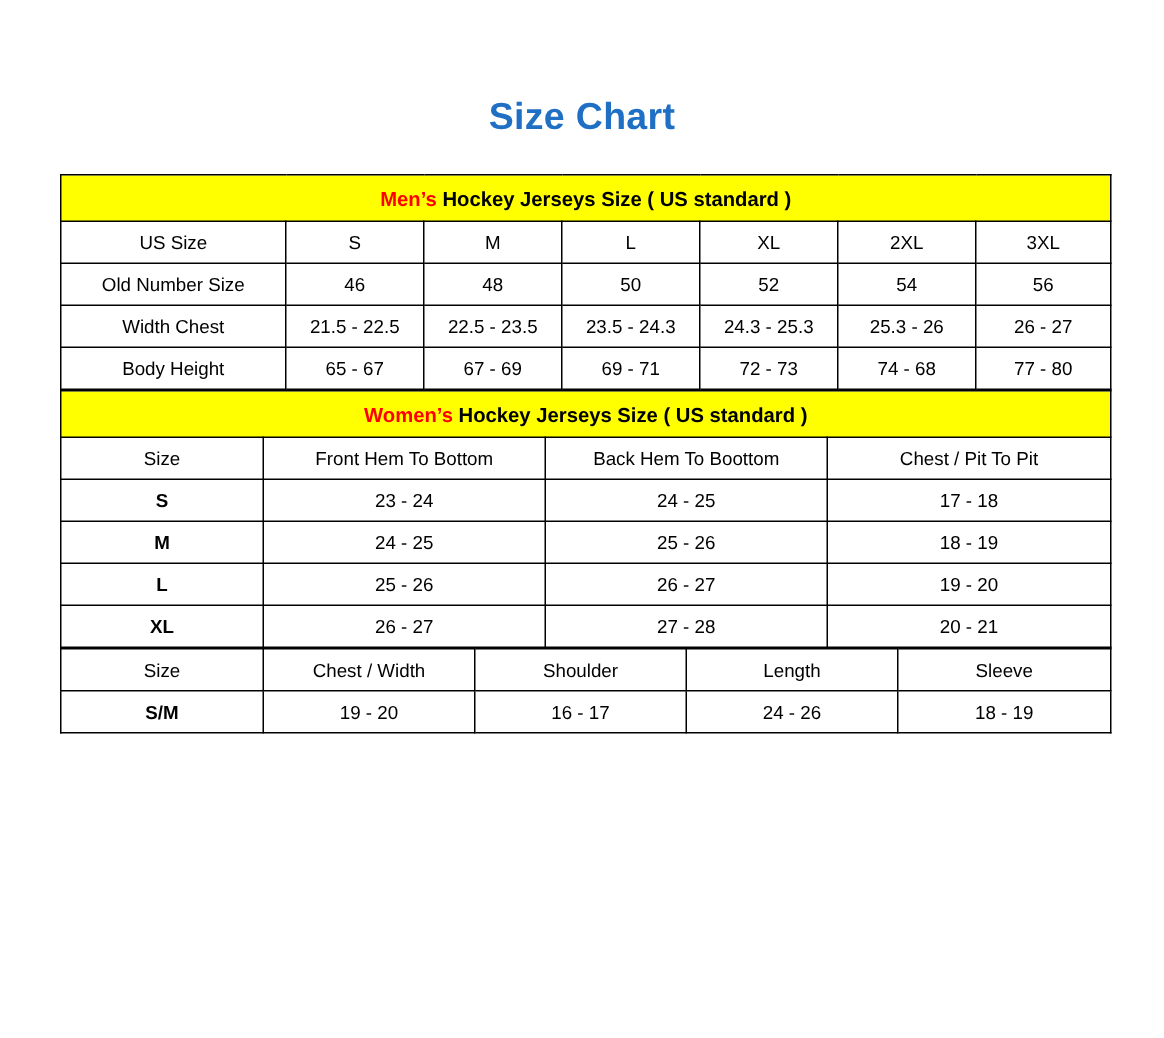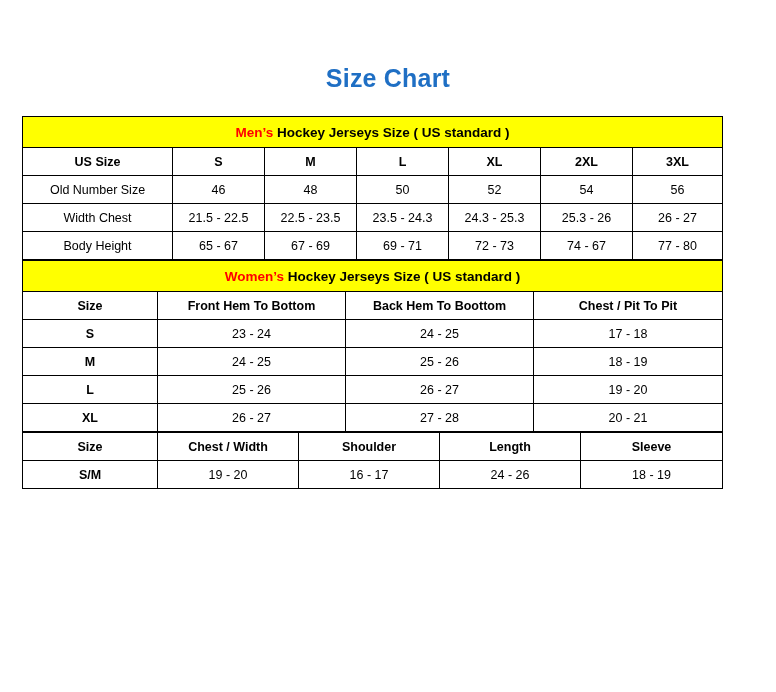--- a/index.html
+++ b/index.html
@@ -22,21 +22,21 @@
   }
   .title {
     text-align: center;
     color: #1f6fc4;
     font-size: 25px;
     font-weight: bold;
     padding-top: 64px;
     letter-spacing: 0.2px;
   }
   .chart-wrap {
-    margin: 23px 38px 0 22px;
+    margin: 23px 38px 0 40px;
   }
   table.sizetable {
     border-collapse: collapse;
     width: 700px;
     table-layout: fixed;
     font-size: 12.5px;
   }
   table.sizetable td {
     border: 1px solid #000000;
     height: 25px;
@@ -50,21 +50,21 @@
     font-size: 13.5px;
     height: 28px !important;
   }
   .section-head .accent {
     color: #ff0000;
   }
   .rowhead {
     font-weight: bold;
   }
   .colhead {
-    font-weight: bold;
+    font-weight: normal;
   }
   .label-cell {
     font-weight: normal;
   }
 </style>
 </head>
 <body>
 
 <div class="page">
 
@@ -112,21 +112,21 @@
           <td>24.3 - 25.3</td>
           <td>25.3 - 26</td>
           <td>26 - 27</td>
         </tr>
         <tr>
           <td class="label-cell">Body Height</td>
           <td>65 - 67</td>
           <td>67 - 69</td>
           <td>69 - 71</td>
           <td>72 - 73</td>
-          <td>74 - 67</td>
+          <td>74 - 68</td>
           <td>77 - 80</td>
         </tr>
       </tbody>
     </table>
 
     <table class="sizetable">
       <colgroup>
         <col style="width:135px">
         <col style="width:188px">
         <col style="width:188px">

